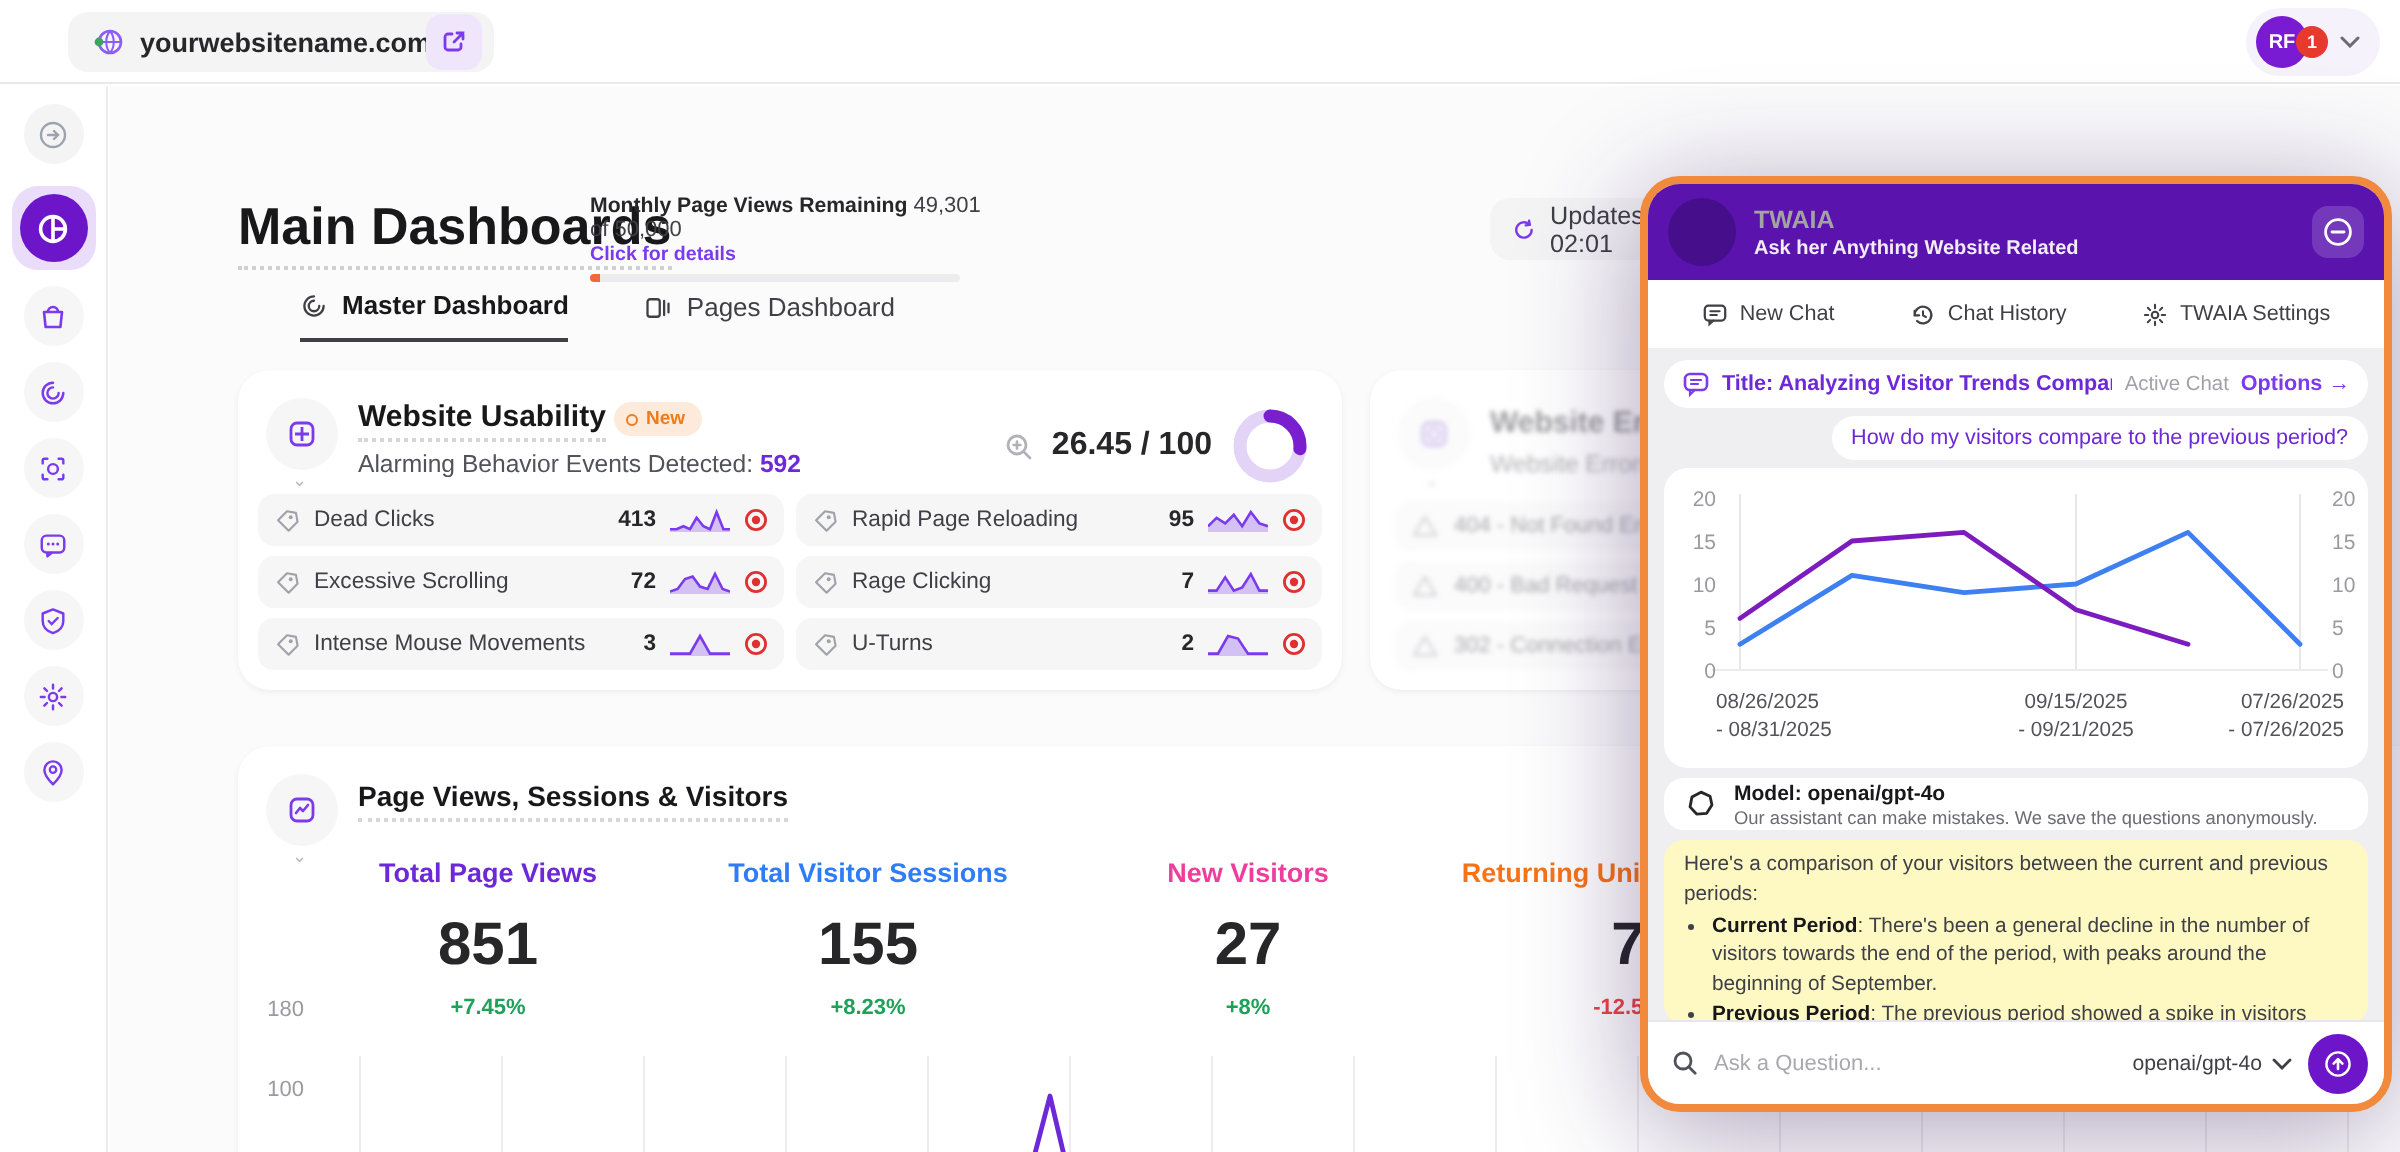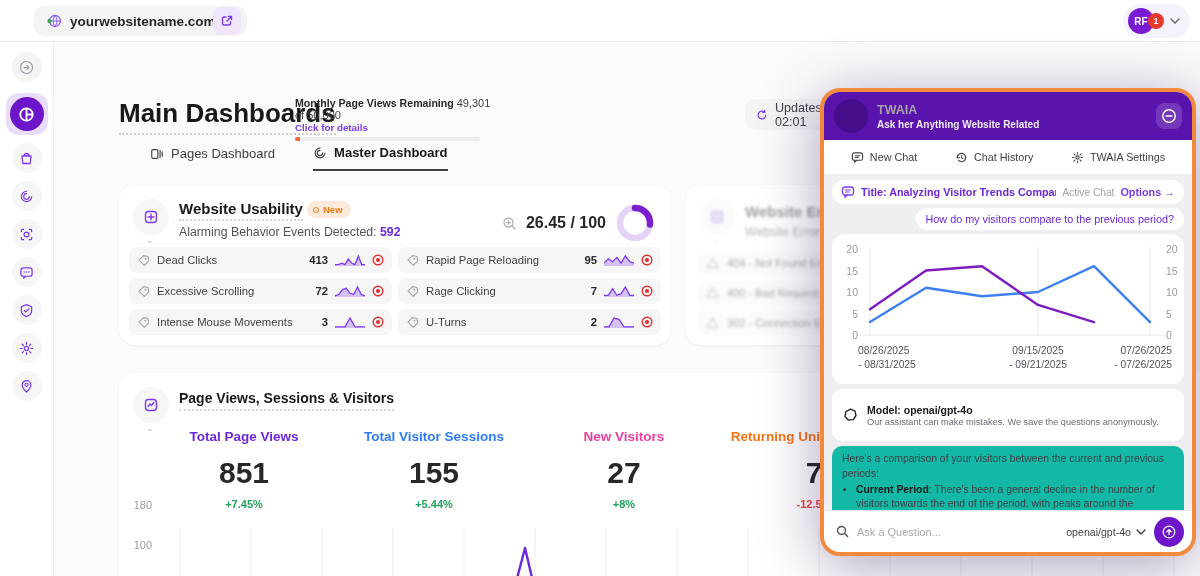--- a/index.html
+++ b/index.html
@@ -77,24 +77,24 @@
   .p-tabs{height:34px;background:#fff;display:flex;align-items:center;justify-content:space-around;padding:0 8px;}
   .p-tab{display:flex;align-items:center;gap:6px;font-size:10.8px;color:#3f3f46;cursor:pointer;}
   .p-body{padding:6px 8px 0 8px;}
   .t-pill{height:24px;background:#fff;border-radius:12px;display:flex;align-items:center;gap:6px;padding:0 9px;}
   .t-pill .t-title{font-size:10.8px;font-weight:bold;color:#6d28d9;flex:1;white-space:nowrap;overflow:hidden;}
   .t-pill .t-status{font-size:10.2px;color:#a1a1aa;}
   .t-pill .t-opts{font-size:10.8px;color:#7c3aed;font-weight:bold;cursor:pointer;white-space:nowrap;}
   .bubble-row{display:flex;justify-content:flex-end;margin-top:4px;}
   .bubble{background:#fff;border-radius:12px;padding:5px 10px;font-size:10.8px;color:#6d28d9;}
   .chart-card{margin-top:4px;background:#fff;border-radius:12px;padding:5px 4px 2px 4px;height:150px;}
-  .model-bar{margin-top:5px;background:#fff;border-radius:10px;height:52px;display:flex;align-items:center;gap:8px;padding:0 10px;}
+  .model-bar{margin-top:5px;background:#fff;border-radius:10px;height:26px;display:flex;align-items:center;gap:8px;padding:0 10px;}
   .model-bar .m1{font-size:10.5px;font-weight:bold;color:#18181b;}
   .model-bar .m2{font-size:9.2px;color:#6b6b74;margin-top:1px;}
-  .resp-card{margin-top:5px;background:#14b8a6;border-radius:10px;padding:6px 10px;height:92px;font-size:10.4px;color:#3f3f46;line-height:1.42;overflow:hidden;}
+  .resp-card{margin-top:5px;background:#fef9c3;border-radius:10px;padding:6px 10px;height:92px;font-size:10.4px;color:#3f3f46;line-height:1.42;overflow:hidden;}
   .resp-card b{color:#18181b;}
   .resp-card ul{margin:1px 0 1px 14px;}
   .p-input{position:absolute;left:0;bottom:0;width:100%;height:42px;background:#fff;border-top:1px solid #e7e7ea;display:flex;align-items:center;gap:8px;padding:0 8px 0 12px;}
   .p-input input{flex:1;border:none;outline:none;font-size:11px;color:#27272a;font-family:"Liberation Sans",sans-serif;background:transparent;}
   .p-input input::placeholder{color:#a8a8b0;}
   .mdl-sel{display:flex;align-items:center;gap:5px;font-size:10.6px;color:#3f3f46;cursor:pointer;white-space:nowrap;}
   .send-btn{width:30px;height:30px;border-radius:50%;background:#6d16c9;border:none;display:flex;align-items:center;justify-content:center;cursor:pointer;}
 </style>
 </head>
 <body>
@@ -221,32 +221,32 @@
   <button class="ai-btn">
     <svg width="14" height="14" viewBox="0 0 14 14">
         <rect x="1.5" y="2" width="11" height="8" rx="2" fill="none" stroke="#fff" stroke-width="1.3"></rect>
         <path d="M4.5 10 v2 l2.5-2" fill="none" stroke="#fff" stroke-width="1.3" stroke-linejoin="round"></path>
         <path d="M4.5 5 h5 M4.5 7 h3" stroke="#fff" stroke-width="1.1" stroke-linecap="round"></path>
       </svg>
     <span>AI Assistant</span>
   </button>
 
   <div class="tabs">
+    <div class="tab active">
+      <svg width="14" height="14" viewBox="0 0 16 16">
+          <path d="M8 2.5 a5.5 5.5 0 1 0 5.5 5.5 M8 5 a3 3 0 1 0 3 3" fill="none" stroke="#3f3f46" stroke-width="1.3" stroke-linecap="round"></path>
+        </svg>
+      <span>Master Dashboard</span>
+    </div>
     <div class="tab">
       <svg width="14" height="14" viewBox="0 0 16 16">
           <rect x="2" y="3" width="7" height="10" rx="1.5" fill="none" stroke="#3f3f46" stroke-width="1.3"></rect>
           <path d="M11.5 4 v8 M14 5.5 v5" stroke="#3f3f46" stroke-width="1.3" stroke-linecap="round"></path>
         </svg>
       <span>Pages Dashboard</span>
-    </div>
-    <div class="tab active">
-      <svg width="14" height="14" viewBox="0 0 16 16">
-          <path d="M8 2.5 a5.5 5.5 0 1 0 5.5 5.5 M8 5 a3 3 0 1 0 3 3" fill="none" stroke="#3f3f46" stroke-width="1.3" stroke-linecap="round"></path>
-        </svg>
-      <span>Master Dashboard</span>
     </div>
   </div>
 
   <div class="card u-card">
     <div class="hd-ic">
       <svg width="16" height="16" viewBox="0 0 16 16">
           <rect x="2.5" y="2.5" width="11" height="11" rx="3" fill="none" stroke="#7c3aed" stroke-width="1.4"></rect>
           <path d="M8 4.5 v7 M4.5 8 h7" stroke="#7c3aed" stroke-width="1.4"></path>
         </svg>
     </div>
@@ -413,21 +413,21 @@
     <span class="pv-title">Page Views, Sessions &amp; Visitors</span>
     <div class="metrics">
         <div class="metric">
           <div class="m-label" style="color:#6d28d9">Total Page Views</div>
           <div class="m-value">851</div>
           <div class="m-delta" style="color:#1fa15a">+7.45%</div>
         </div>
         <div class="metric">
           <div class="m-label" style="color:#2e7cf6">Total Visitor Sessions</div>
           <div class="m-value">155</div>
-          <div class="m-delta" style="color:#1fa15a">+5.44%</div>
+          <div class="m-delta" style="color:#1fa15a">+8.23%</div>
         </div>
         <div class="metric">
           <div class="m-label" style="color:#ee3e9c">New Visitors</div>
           <div class="m-value">27</div>
           <div class="m-delta" style="color:#1fa15a">+8%</div>
         </div>
         <div class="metric">
           <div class="m-label" style="color:#f97316">Returning Unique Visitors</div>
           <div class="m-value">7</div>
           <div class="m-delta" style="color:#ee4444">-12.5%</div>

